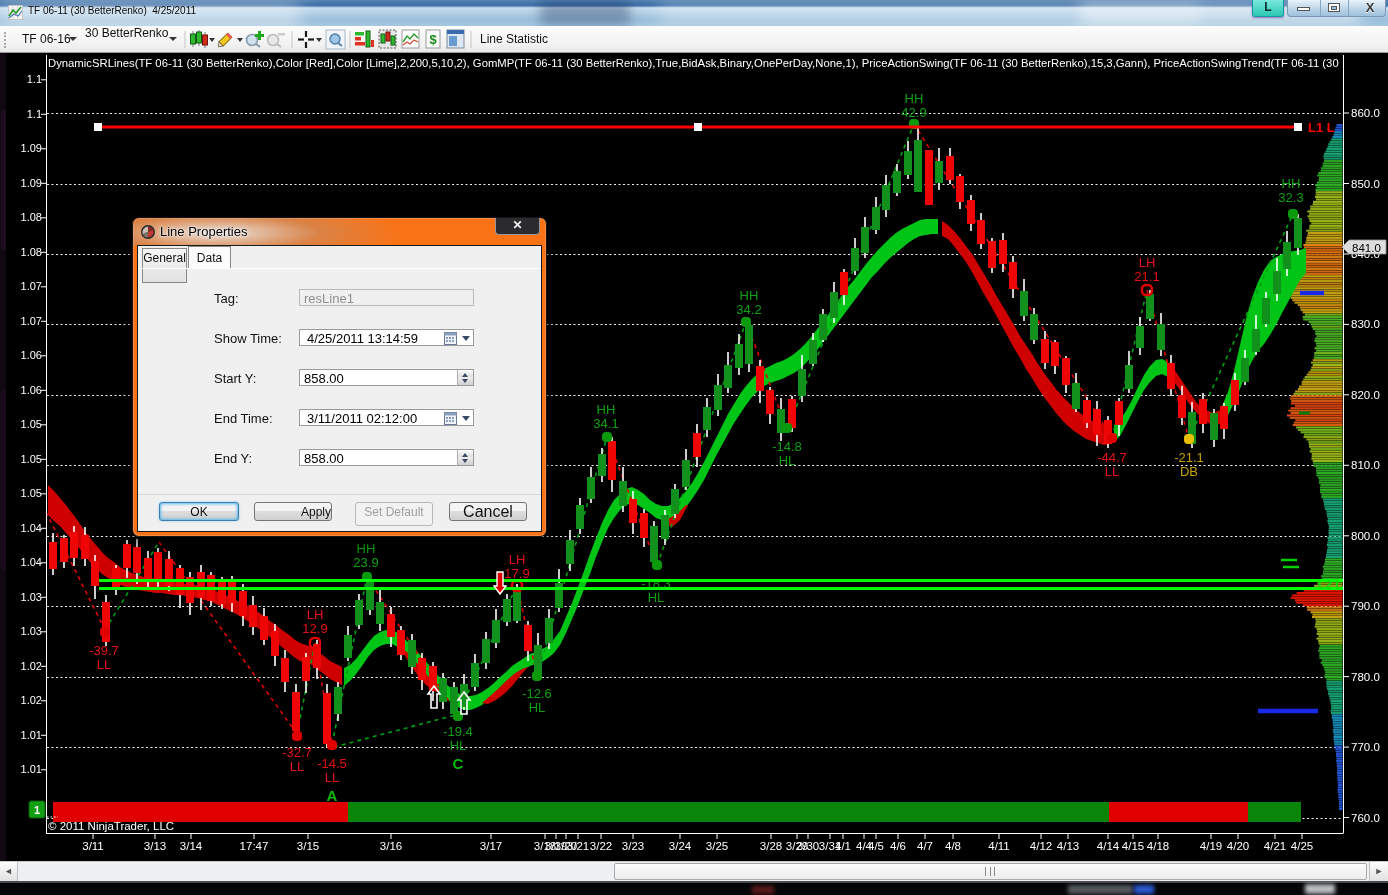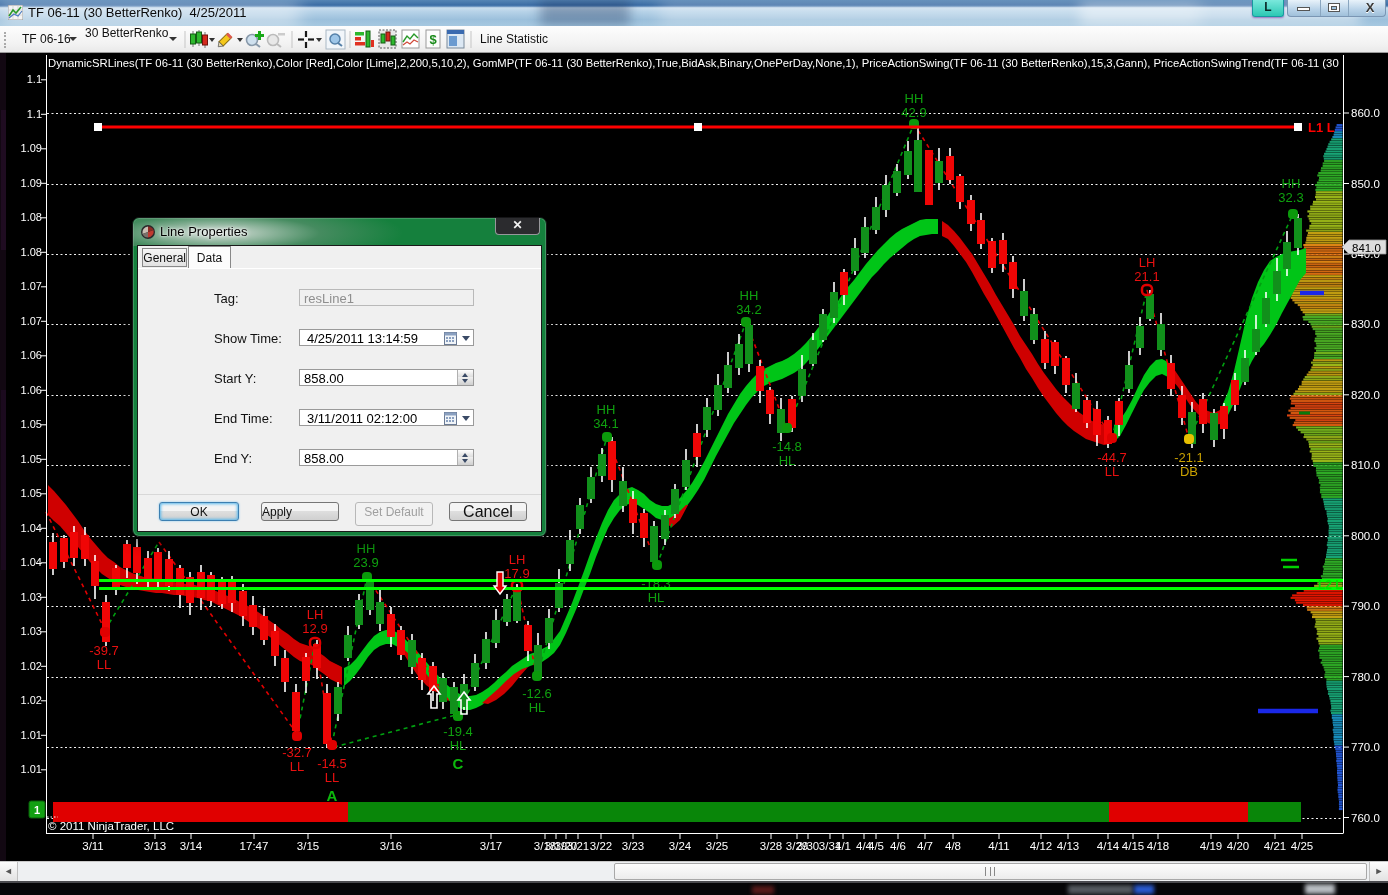--- a/index.html
+++ b/index.html
@@ -9,21 +9,21 @@
       <rect width="15" height="15" fill="#f4f4f4" stroke="#999"></rect>
       <g stroke="#ccc" stroke-width="0.7">
         <line x1="0" y1="5" x2="15" y2="5"></line>
         <line x1="0" y1="10" x2="15" y2="10"></line>
         <line x1="5" y1="0" x2="5" y2="15"></line>
         <line x1="10" y1="0" x2="10" y2="15"></line>
       </g>
       <path d="M1 11 L5 5 L8 8 L13 2" fill="none" stroke="#2a9a2a" stroke-width="1.6"></path>
       <path d="M1 13 L6 9 L10 11 L14 6" fill="none" stroke="#4a7ac0" stroke-width="1.2"></path>
     </svg>
-    <div style="position:absolute;left:28px;top:5px;font-size:13px;color:#0a0a0a">TF 06-11 (30 BetterRenko)&nbsp; 4/25/2011</div>
+    <div style="position:absolute;left:28px;top:5px;font-size:10px;color:#0a0a0a">TF 06-11 (30 BetterRenko)&nbsp; 4/25/2011</div>
     <div style="position:absolute;left:1252px;top:0px;width:32px;height:17px;background:linear-gradient(#7ae8dc,#2cc8b4);border:1px solid #1899a0;border-top:none;border-radius:0 0 3px 3px;box-shadow:0 1px 2px rgba(120,40,160,.6);color:#0a2a28;font-size:12px;text-align:center;line-height:15px;font-weight:bold">L</div>
     <div style="position:absolute;left:1287px;top:0px;width:99px;height:17px;background:linear-gradient(#e8f2fa,#b8d2e8 60%,#a0c0da);border:1px solid #7a96b4;border-top:none;border-radius:0 0 4px 4px">
       <div style="position:absolute;left:32px;top:0;width:1px;height:16px;background:#8aa6c0"></div>
       <div style="position:absolute;left:60px;top:0;width:1px;height:16px;background:#8aa6c0"></div>
       <div style="position:absolute;left:9px;top:7px;width:13px;height:4px;background:#fdfdfd;border:1px solid #555"></div>
       <div style="position:absolute;left:40px;top:3px;width:12px;height:9px;background:#fdfdfd;border:1.5px solid #555"></div>
       <div style="position:absolute;left:43px;top:5.5px;width:6px;height:4px;background:#9cc0dc;border:1px solid #555"></div>
       <div style="position:absolute;left:66px;top:0px;width:32px;height:15px;color:#3a3a3a;font-size:13px;font-weight:bold;text-align:center;line-height:15px;text-shadow:0 1px 0 #fff">X</div>
     </div>
   </div>
@@ -886,33 +886,33 @@
     <div style="position:absolute;left:985px;top:5px;width:10px;height:9px;border-left:1px solid #888;border-right:1px solid #888;background:linear-gradient(90deg,transparent 4px,#888 4px,#888 5px,transparent 5px)"></div>
     <div style="position:absolute;left:1369px;top:0;width:19px;height:19px;background:linear-gradient(#fcfcfc,#e2e2e2);border-left:1px solid #c0c0c0;color:#555;font-size:9px;text-align:center;line-height:19px">►</div>
   </div>
 <div style="position:absolute;left:0;top:881px;width:1388px;height:14px;background:#050507">
     <div style="position:absolute;left:0;top:0;width:1388px;height:2px;background:#4a4a4e"></div>
     <div style="position:absolute;left:752px;top:5px;width:22px;height:8px;background:#5a1a1a;filter:blur(2px)"></div>
     <div style="position:absolute;left:1068px;top:4px;width:65px;height:9px;background:#555a60;filter:blur(2px)"></div>
     <div style="position:absolute;left:1134px;top:4px;width:20px;height:9px;background:#2a5ad0;filter:blur(2px)"></div>
     <div style="position:absolute;left:1305px;top:3px;width:30px;height:10px;background:#b8bcc2;filter:blur(2px)"></div>
   </div>
-<div style="position:absolute;left:132px;top:217px;width:415px;height:320px;background:#15803d;border:1px solid #151517;border-radius:7px;box-shadow:0 3px 14px rgba(0,0,0,.85), inset 0 0 0 1px rgba(255,255,255,.18)">
+<div style="position:absolute;left:132px;top:217px;width:415px;height:320px;background:#f97316;border:1px solid #151517;border-radius:7px;box-shadow:0 3px 14px rgba(0,0,0,.85), inset 0 0 0 1px rgba(255,255,255,.18)">
     <div style="position:absolute;left:0;top:0;right:0;height:28px;border-radius:7px 7px 0 0;background:radial-gradient(ellipse 185px 32px at 85px 15px, rgba(230,230,230,.95), rgba(160,160,160,.35) 55%, rgba(80,80,80,0) 100%)"></div>
     <svg style="position:absolute;left:7px;top:6px" width="16" height="16" viewBox="0 0 16 16">
       <circle cx="8" cy="8" r="7" fill="#2a2a2c"></circle>
       <path d="M2.5 10 A6 6 0 0 1 8 2.5 L 8 8 Z" fill="#c9beb2"></path>
       <path d="M13.5 6 A6 6 0 0 1 8 13.5 L 8 8 Z" fill="#c03a30"></path>
       <path d="M8 2.5 A6 6 0 0 1 13.5 6 L 8 8 Z" fill="#8c2a24"></path>
       <path d="M2.5 10 A6 6 0 0 0 8 13.5 L 8 8 Z" fill="#7a716a"></path>
     </svg>
     <div style="position:absolute;left:27px;top:6px;font-size:13px;color:#000;text-shadow:0 0 5px #fff,0 0 2px #fff">Line Properties</div>
     <div style="position:absolute;left:362px;top:0px;width:45px;height:17px;background:#2b2b2e;border:1px solid #97979b;border-top:none;border-radius:0 0 4px 4px;color:#f2f2f2;font-size:12px;font-weight:bold;text-align:center;line-height:15px">✕</div>
     <div style="position:absolute;left:4px;top:27px;width:405px;height:287px;background:#f0f0f0;border:1px solid #1a1a1a"></div>
-    <div style="position:absolute;left:9px;top:30px;width:45px;height:19px;background:linear-gradient(#f6f6f6,#e2e2e2);border:1px solid #888;font-size:12px;color:#111;text-align:right;line-height:19px">General</div>
+    <div style="position:absolute;left:9px;top:30px;width:45px;height:35px;background:linear-gradient(#f6f6f6,#e2e2e2);border:1px solid #888;font-size:12px;color:#111;text-align:center;line-height:19px">General</div>
     <div style="position:absolute;left:55px;top:28px;width:43px;height:22px;background:#fcfcfc;border:1px solid #888;border-bottom:none;font-size:12px;color:#111;text-align:center;line-height:22px">Data</div>
     <div style="position:absolute;left:5px;top:50px;width:403px;height:1px;background:#fff"></div>
     <div style="position:absolute;left:81px;top:73px;font-size:13px;color:#111">Tag:</div>
     <div style="position:absolute;left:81px;top:113px;font-size:13px;color:#111">Show Time:</div>
     <div style="position:absolute;left:81px;top:153px;font-size:13px;color:#111">Start Y:</div>
     <div style="position:absolute;left:81px;top:193px;font-size:13px;color:#111">End Time:</div>
     <div style="position:absolute;left:81px;top:233px;font-size:13px;color:#111">End Y:</div>
     <div style="position:absolute;left:166px;top:71px;width:175px;height:17px;background:#f0f0f0;border:1px solid #b9b9b9;font-size:13px;color:#8e8e8e;padding-left:4px;line-height:17px">resLine1</div>
     <div style="position:absolute;left:166px;top:111px;width:175px;height:17px;background:#fff;border:1px solid #9a9a9a;font-size:13px;color:#000;padding-left:7px;line-height:17px">4/25/2011 13:14:59<svg style="position:absolute;right:16px;top:2px" width="13" height="13" viewBox="0 0 13 13">
         <rect x="0.5" y="0.5" width="12" height="12" fill="#f0f4f8" stroke="#6a7a94"></rect>
@@ -935,15 +935,15 @@
           <rect x="8" y="5" width="2" height="2"></rect>
           <rect x="2" y="8" width="2" height="2"></rect>
           <rect x="5" y="8" width="2" height="2"></rect>
           <rect x="8" y="8" width="2" height="2"></rect>
         </g>
       </svg><div style="position:absolute;right:3px;top:6px;width:0;height:0;border-left:4px solid transparent;border-right:4px solid transparent;border-top:5px solid #3a4a66"></div></div>
     <div style="position:absolute;left:166px;top:151px;width:175px;height:17px;background:#fff;border:1px solid #9a9a9a;font-size:13px;color:#000;padding-left:4px;line-height:17px">858.00<div style="position:absolute;right:0;top:0;width:16px;height:8.5px;background:linear-gradient(#fefefe,#d8d8d8);border-left:1px solid #b0b0b0;border-bottom:1px solid #c0c0c0"></div><div style="position:absolute;right:0;bottom:0;width:16px;height:8px;background:linear-gradient(#f0f0f0,#cfcfcf);border-left:1px solid #b0b0b0"></div><div style="position:absolute;right:5px;top:2.5px;width:0;height:0;border-left:3px solid transparent;border-right:3px solid transparent;border-bottom:4px solid #3a4a66"></div><div style="position:absolute;right:5px;bottom:2.5px;width:0;height:0;border-left:3px solid transparent;border-right:3px solid transparent;border-top:4px solid #3a4a66"></div></div>
     <div style="position:absolute;left:166px;top:231px;width:175px;height:17px;background:#fff;border:1px solid #9a9a9a;font-size:13px;color:#000;padding-left:4px;line-height:17px">858.00<div style="position:absolute;right:0;top:0;width:16px;height:8.5px;background:linear-gradient(#fefefe,#d8d8d8);border-left:1px solid #b0b0b0;border-bottom:1px solid #c0c0c0"></div><div style="position:absolute;right:0;bottom:0;width:16px;height:8px;background:linear-gradient(#f0f0f0,#cfcfcf);border-left:1px solid #b0b0b0"></div><div style="position:absolute;right:5px;top:2.5px;width:0;height:0;border-left:3px solid transparent;border-right:3px solid transparent;border-bottom:4px solid #3a4a66"></div><div style="position:absolute;right:5px;bottom:2.5px;width:0;height:0;border-left:3px solid transparent;border-right:3px solid transparent;border-top:4px solid #3a4a66"></div></div>
     <div style="position:absolute;left:5px;top:276px;width:403px;height:1px;background:#d8d8d8"></div>
     <div style="position:absolute;top:284px;height:19px;border-radius:3px;font-size:12px;text-align:center;line-height:18px;left:26px;width:80px;background:linear-gradient(#f4f4f4 45%,#dfdfdf 46%,#d0d0d0);border:1px solid #3c7fb1;box-shadow:0 0 3px 1px #5ab8ec inset, 0 0 2px #7ac4ee;color:#111">OK</div>
-    <div style="position:absolute;top:284px;height:19px;border-radius:3px;font-size:12px;text-align:left;line-height:18px;left:128px;width:78px;background:linear-gradient(#f4f4f4 45%,#dfdfdf 46%,#d0d0d0);border:1px solid #767676;color:#111">Apply</div>
+    <div style="position:absolute;top:284px;height:19px;border-radius:3px;font-size:12px;text-align:right;line-height:18px;left:121px;width:78px;background:linear-gradient(#f4f4f4 45%,#dfdfdf 46%,#d0d0d0);border:1px solid #767676;color:#111">Apply</div>
     <div style="position:absolute;top:284px;height:24px;border-radius:3px;font-size:12px;text-align:center;line-height:18px;left:222px;width:78px;background:#f2f2f2;border:1px solid #b8b8b8;color:#9f9f9f">Set Default</div>
     <div style="position:absolute;top:284px;height:19px;border-radius:3px;font-size:16px;text-align:center;line-height:18px;left:316px;width:78px;background:linear-gradient(#f4f4f4 45%,#dfdfdf 46%,#d0d0d0);border:1px solid #767676;color:#111">Cancel</div>
   </div>
 </body></html>

